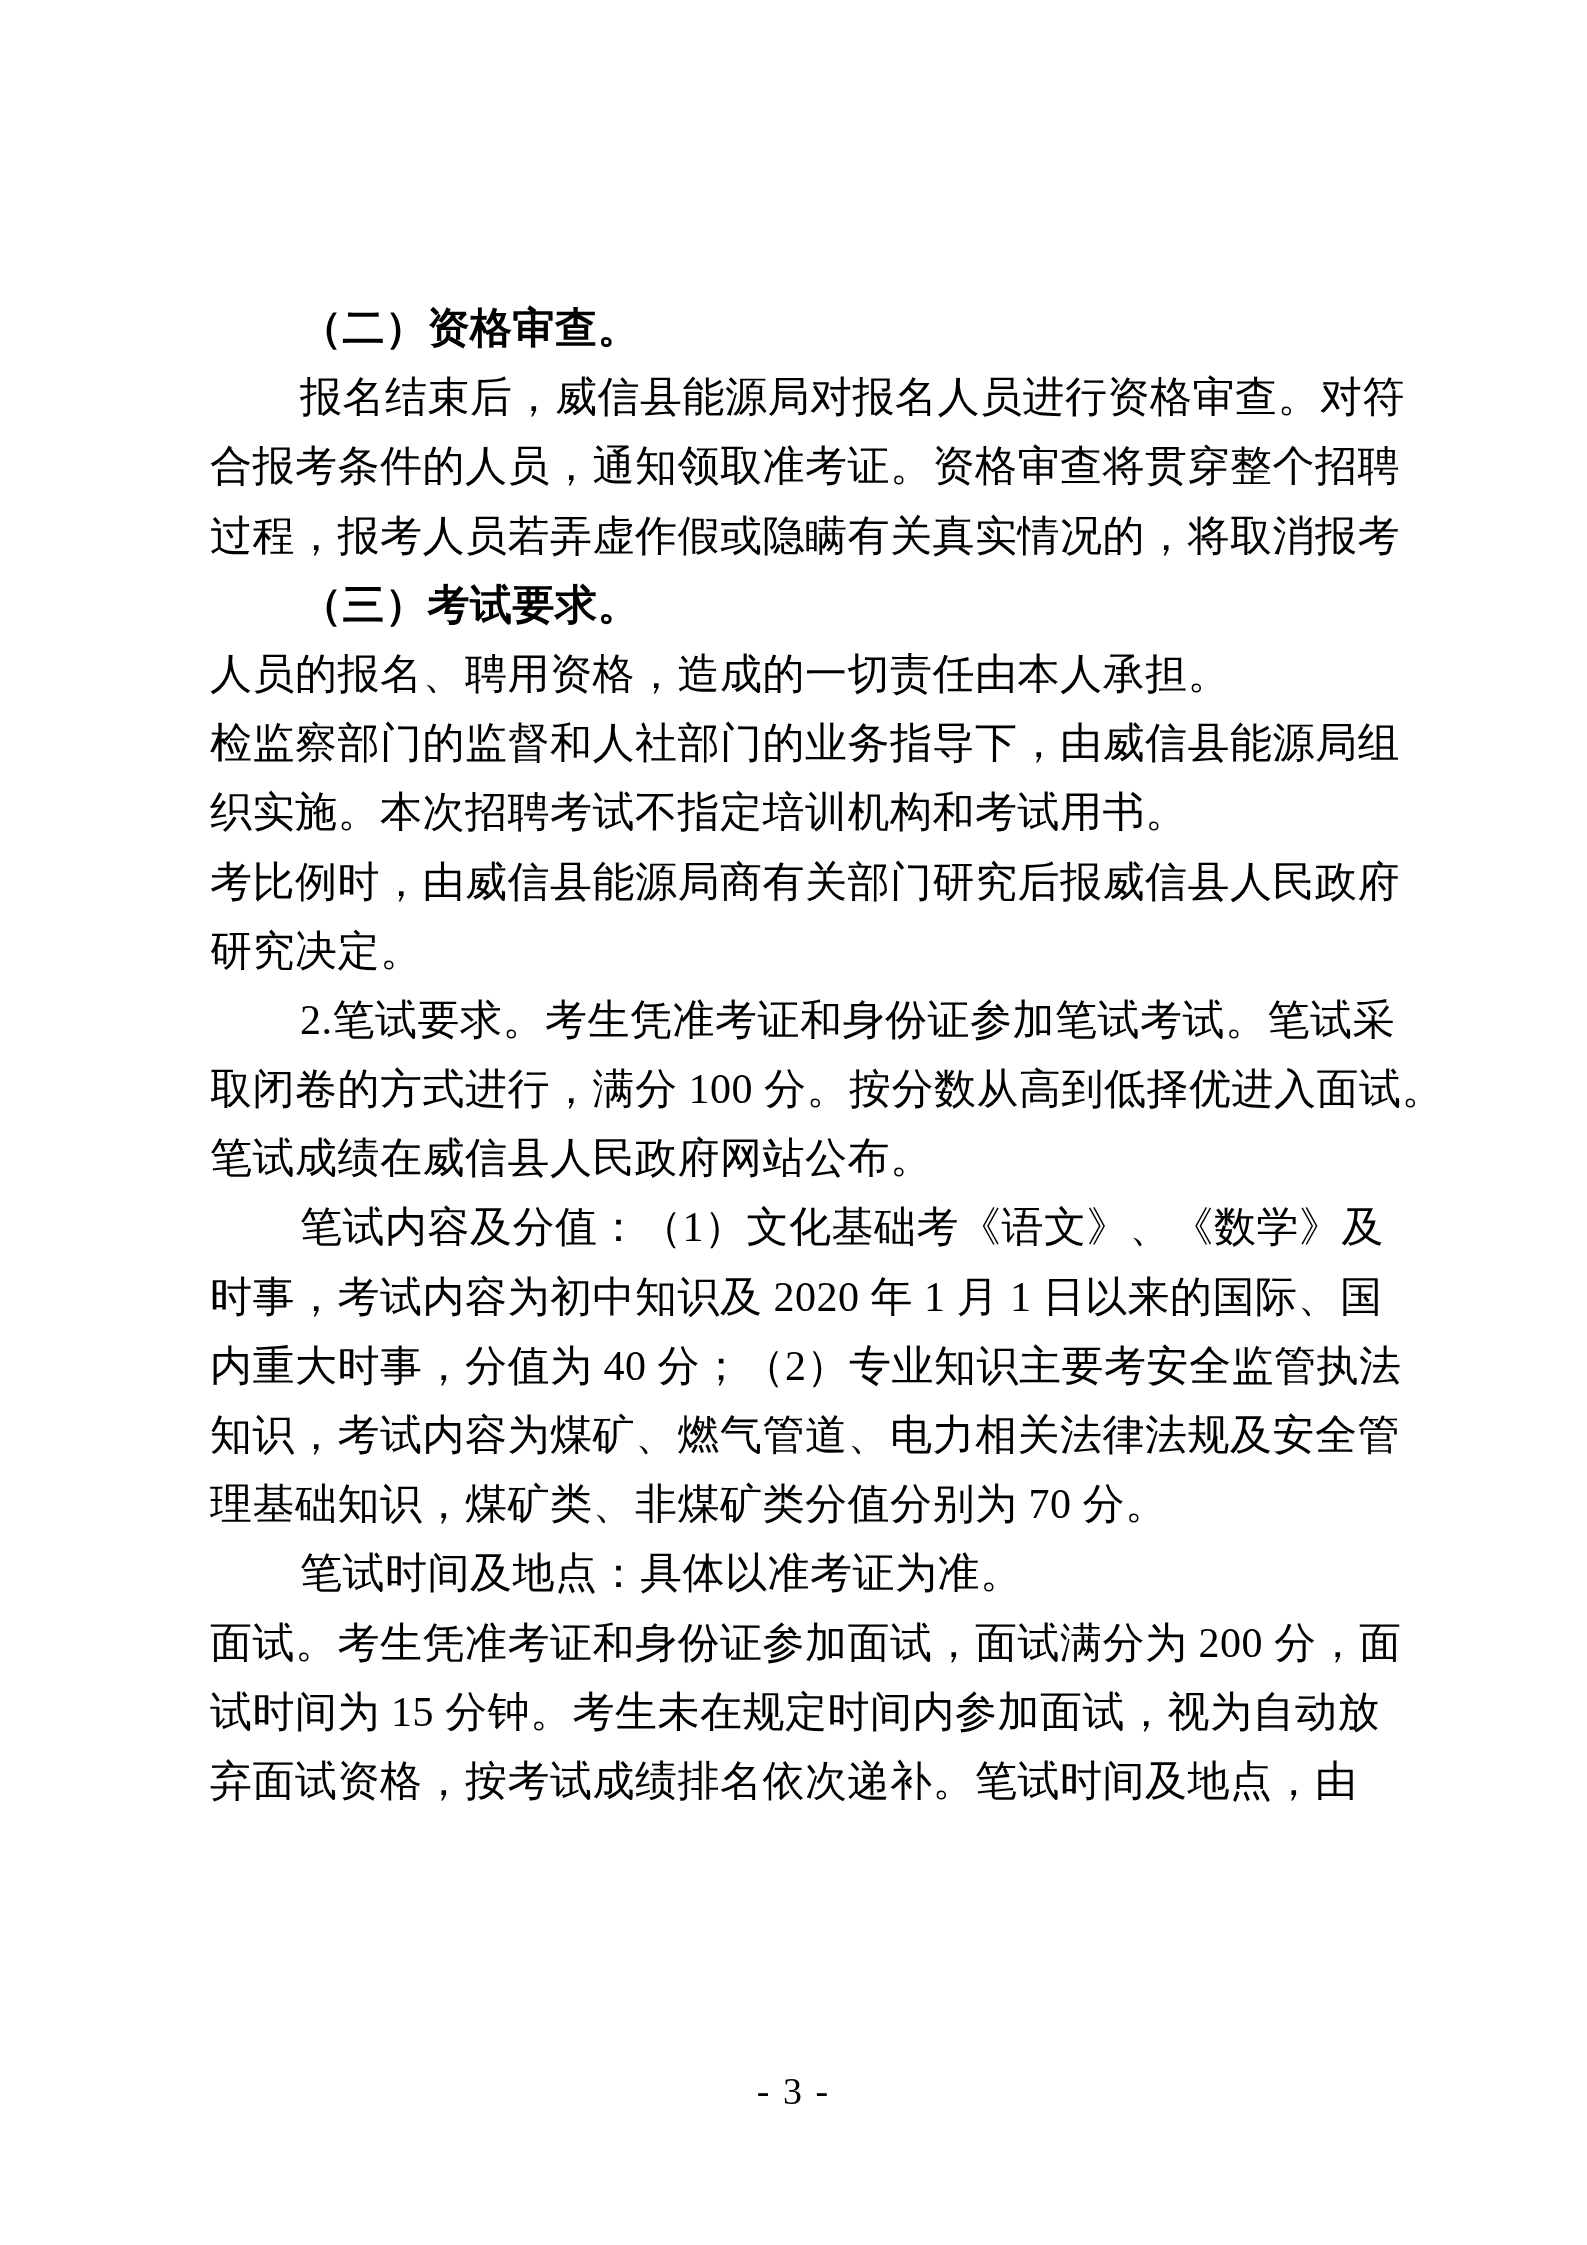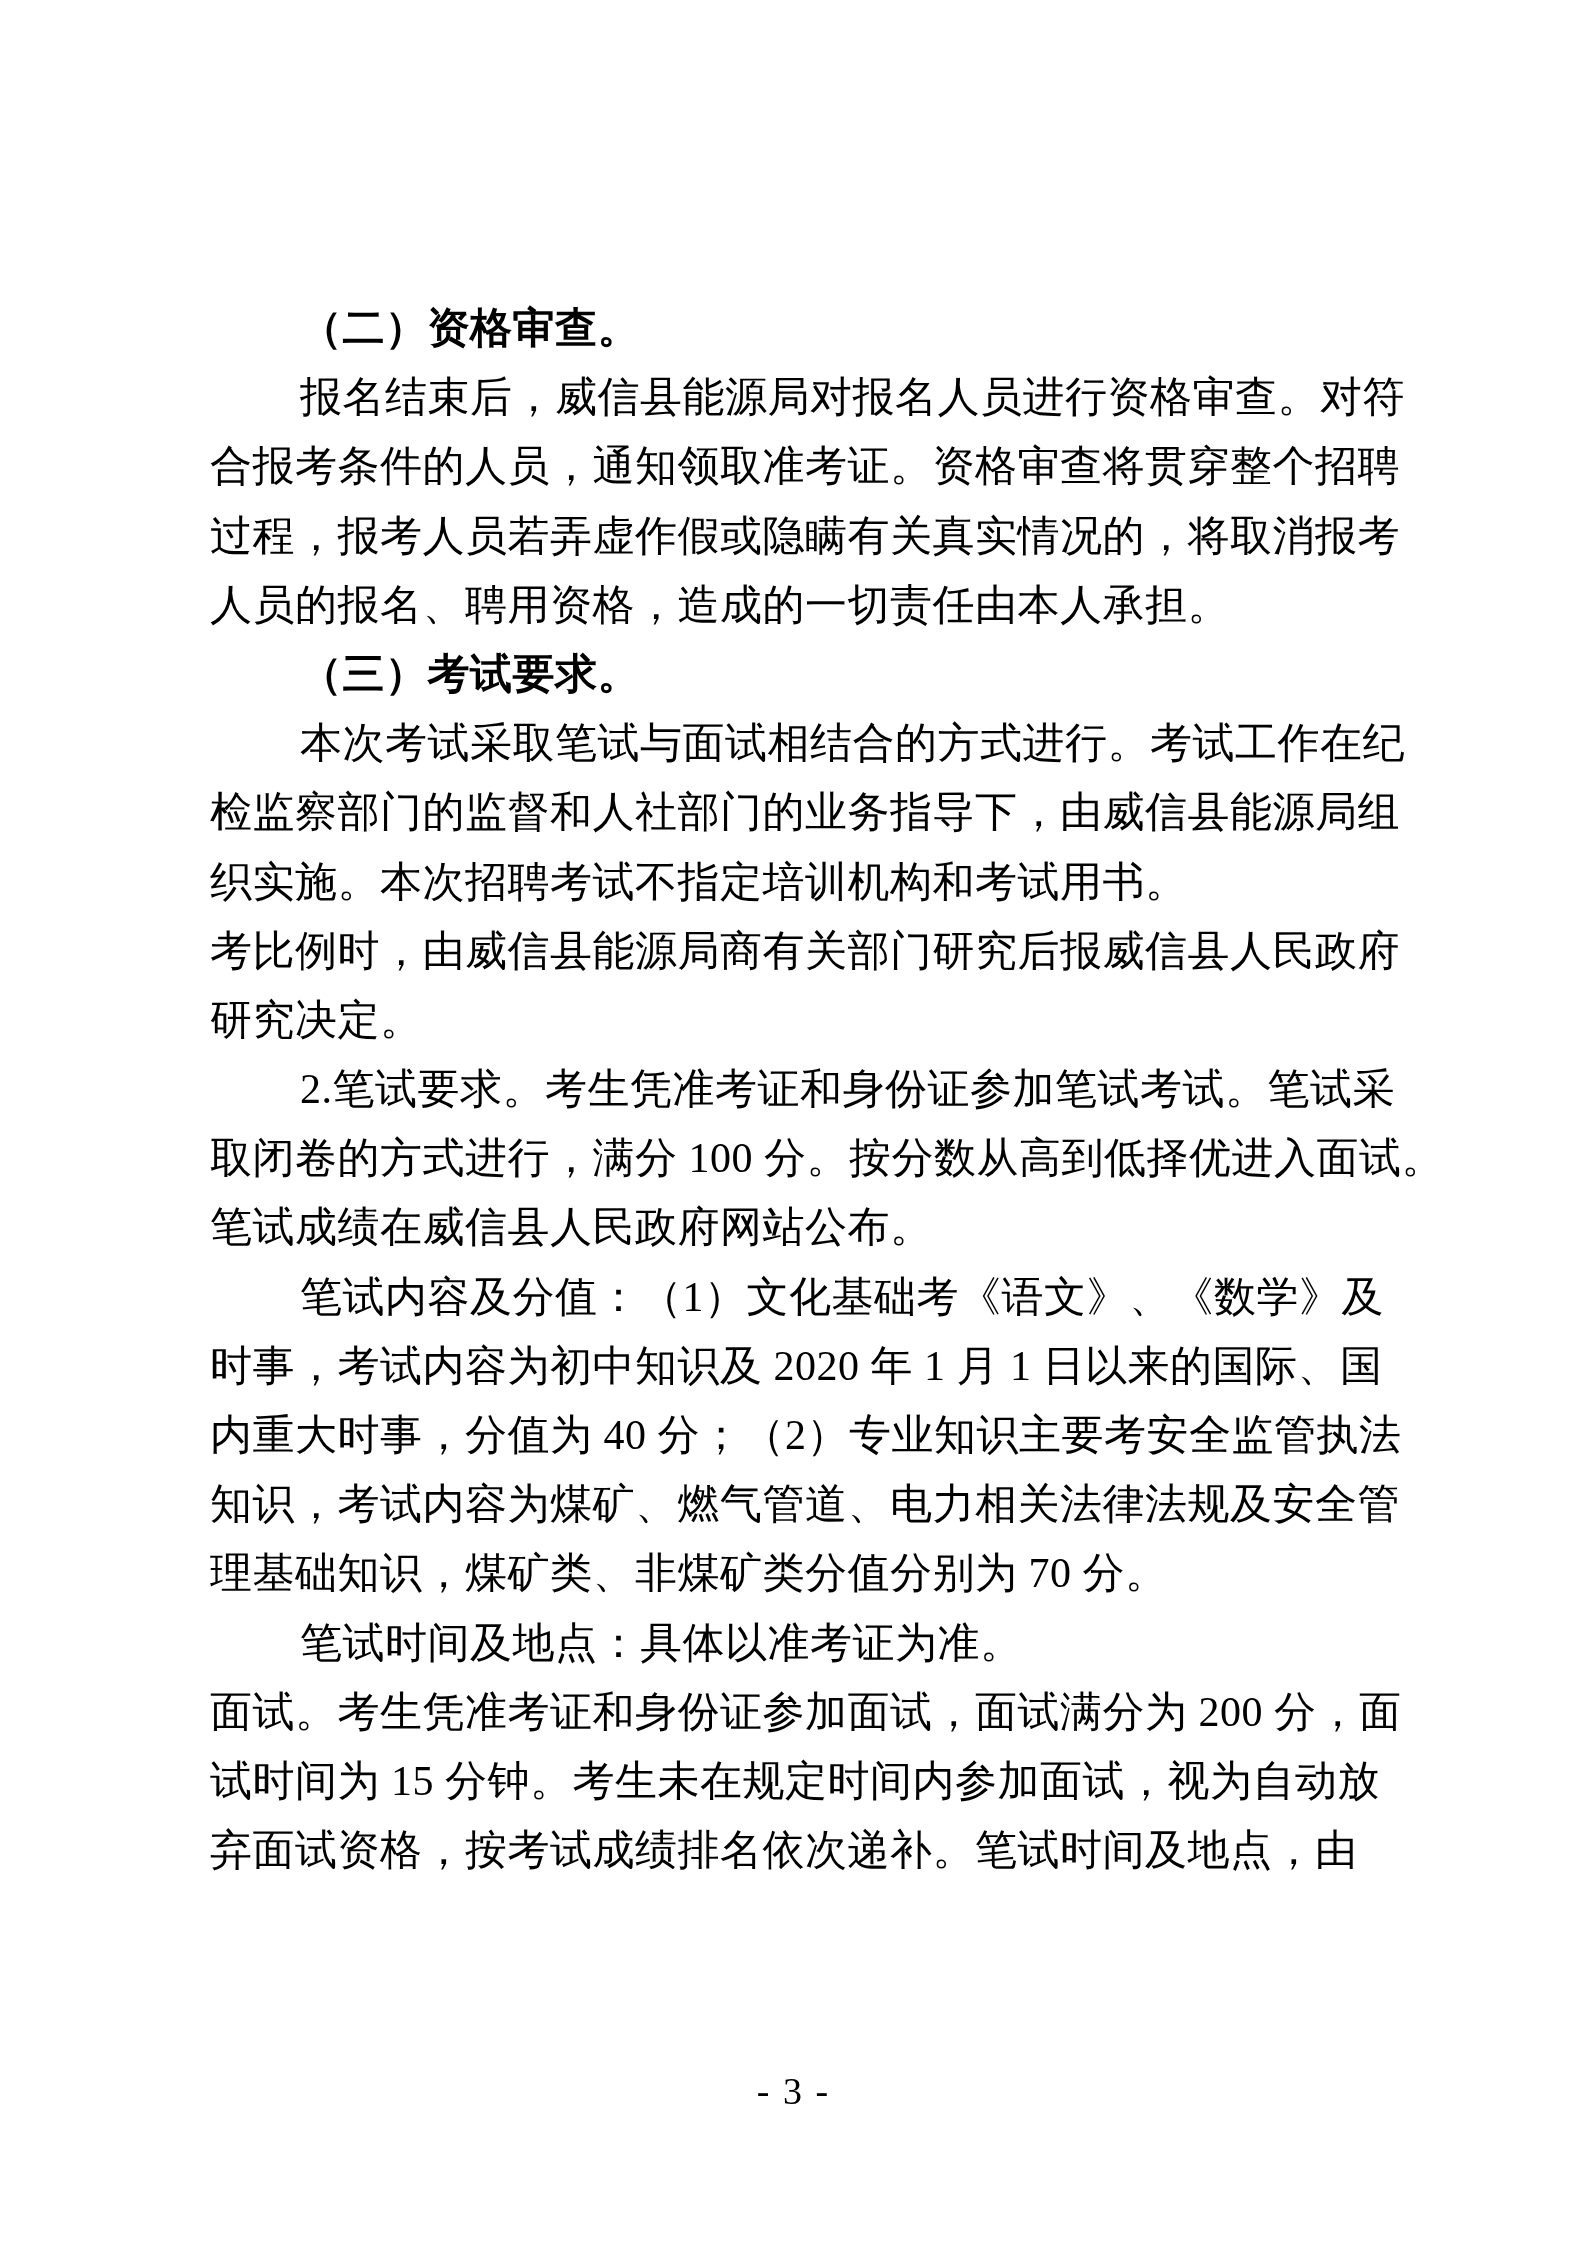--- a/index.html
+++ b/index.html
@@ -58,23 +58,22 @@
 </head>
 <body>
 
 <div class="page">
 
   <div class="text-block">
     <div class="line indent heading">（二）资格审查。</div>
     <div class="line indent">报名结束后，威信县能源局对报名人员进行资格审查。对符</div>
     <div class="line">合报考条件的人员，通知领取准考证。资格审查将贯穿整个招聘</div>
     <div class="line">过程，报考人员若弄虚作假或隐瞒有关真实情况的，将取消报考</div>
+    <div class="line indent heading">（三）考试要求。</div>
     <div class="line">人员的报名、聘用资格，造成的一切责任由本人承担。</div>
-    <div class="line indent heading">（三）考试要求。</div>
-    <div class="line indent">本次考试采取笔试与面试相结合的方式进行。考试工作在纪</div>
     <div class="line">检监察部门的监督和人社部门的业务指导下，由威信县能源局组</div>
     <div class="line">织实施。本次招聘考试不指定培训机构和考试用书。</div>
     <div class="line">考比例时，由威信县能源局商有关部门研究后报威信县人民政府</div>
     <div class="line">研究决定。</div>
     <div class="line indent">2.笔试要求。考生凭准考证和身份证参加笔试考试。笔试采</div>
     <div class="line">取闭卷的方式进行，满分 100 分。按分数从高到低择优进入面试。</div>
     <div class="line">笔试成绩在威信县人民政府网站公布。</div>
     <div class="line indent">笔试内容及分值：（1）文化基础考《语文》、《数学》及</div>
     <div class="line">时事，考试内容为初中知识及 2020 年 1 月 1 日以来的国际、国</div>
     <div class="line">内重大时事，分值为 40 分；（2）专业知识主要考安全监管执法</div>

